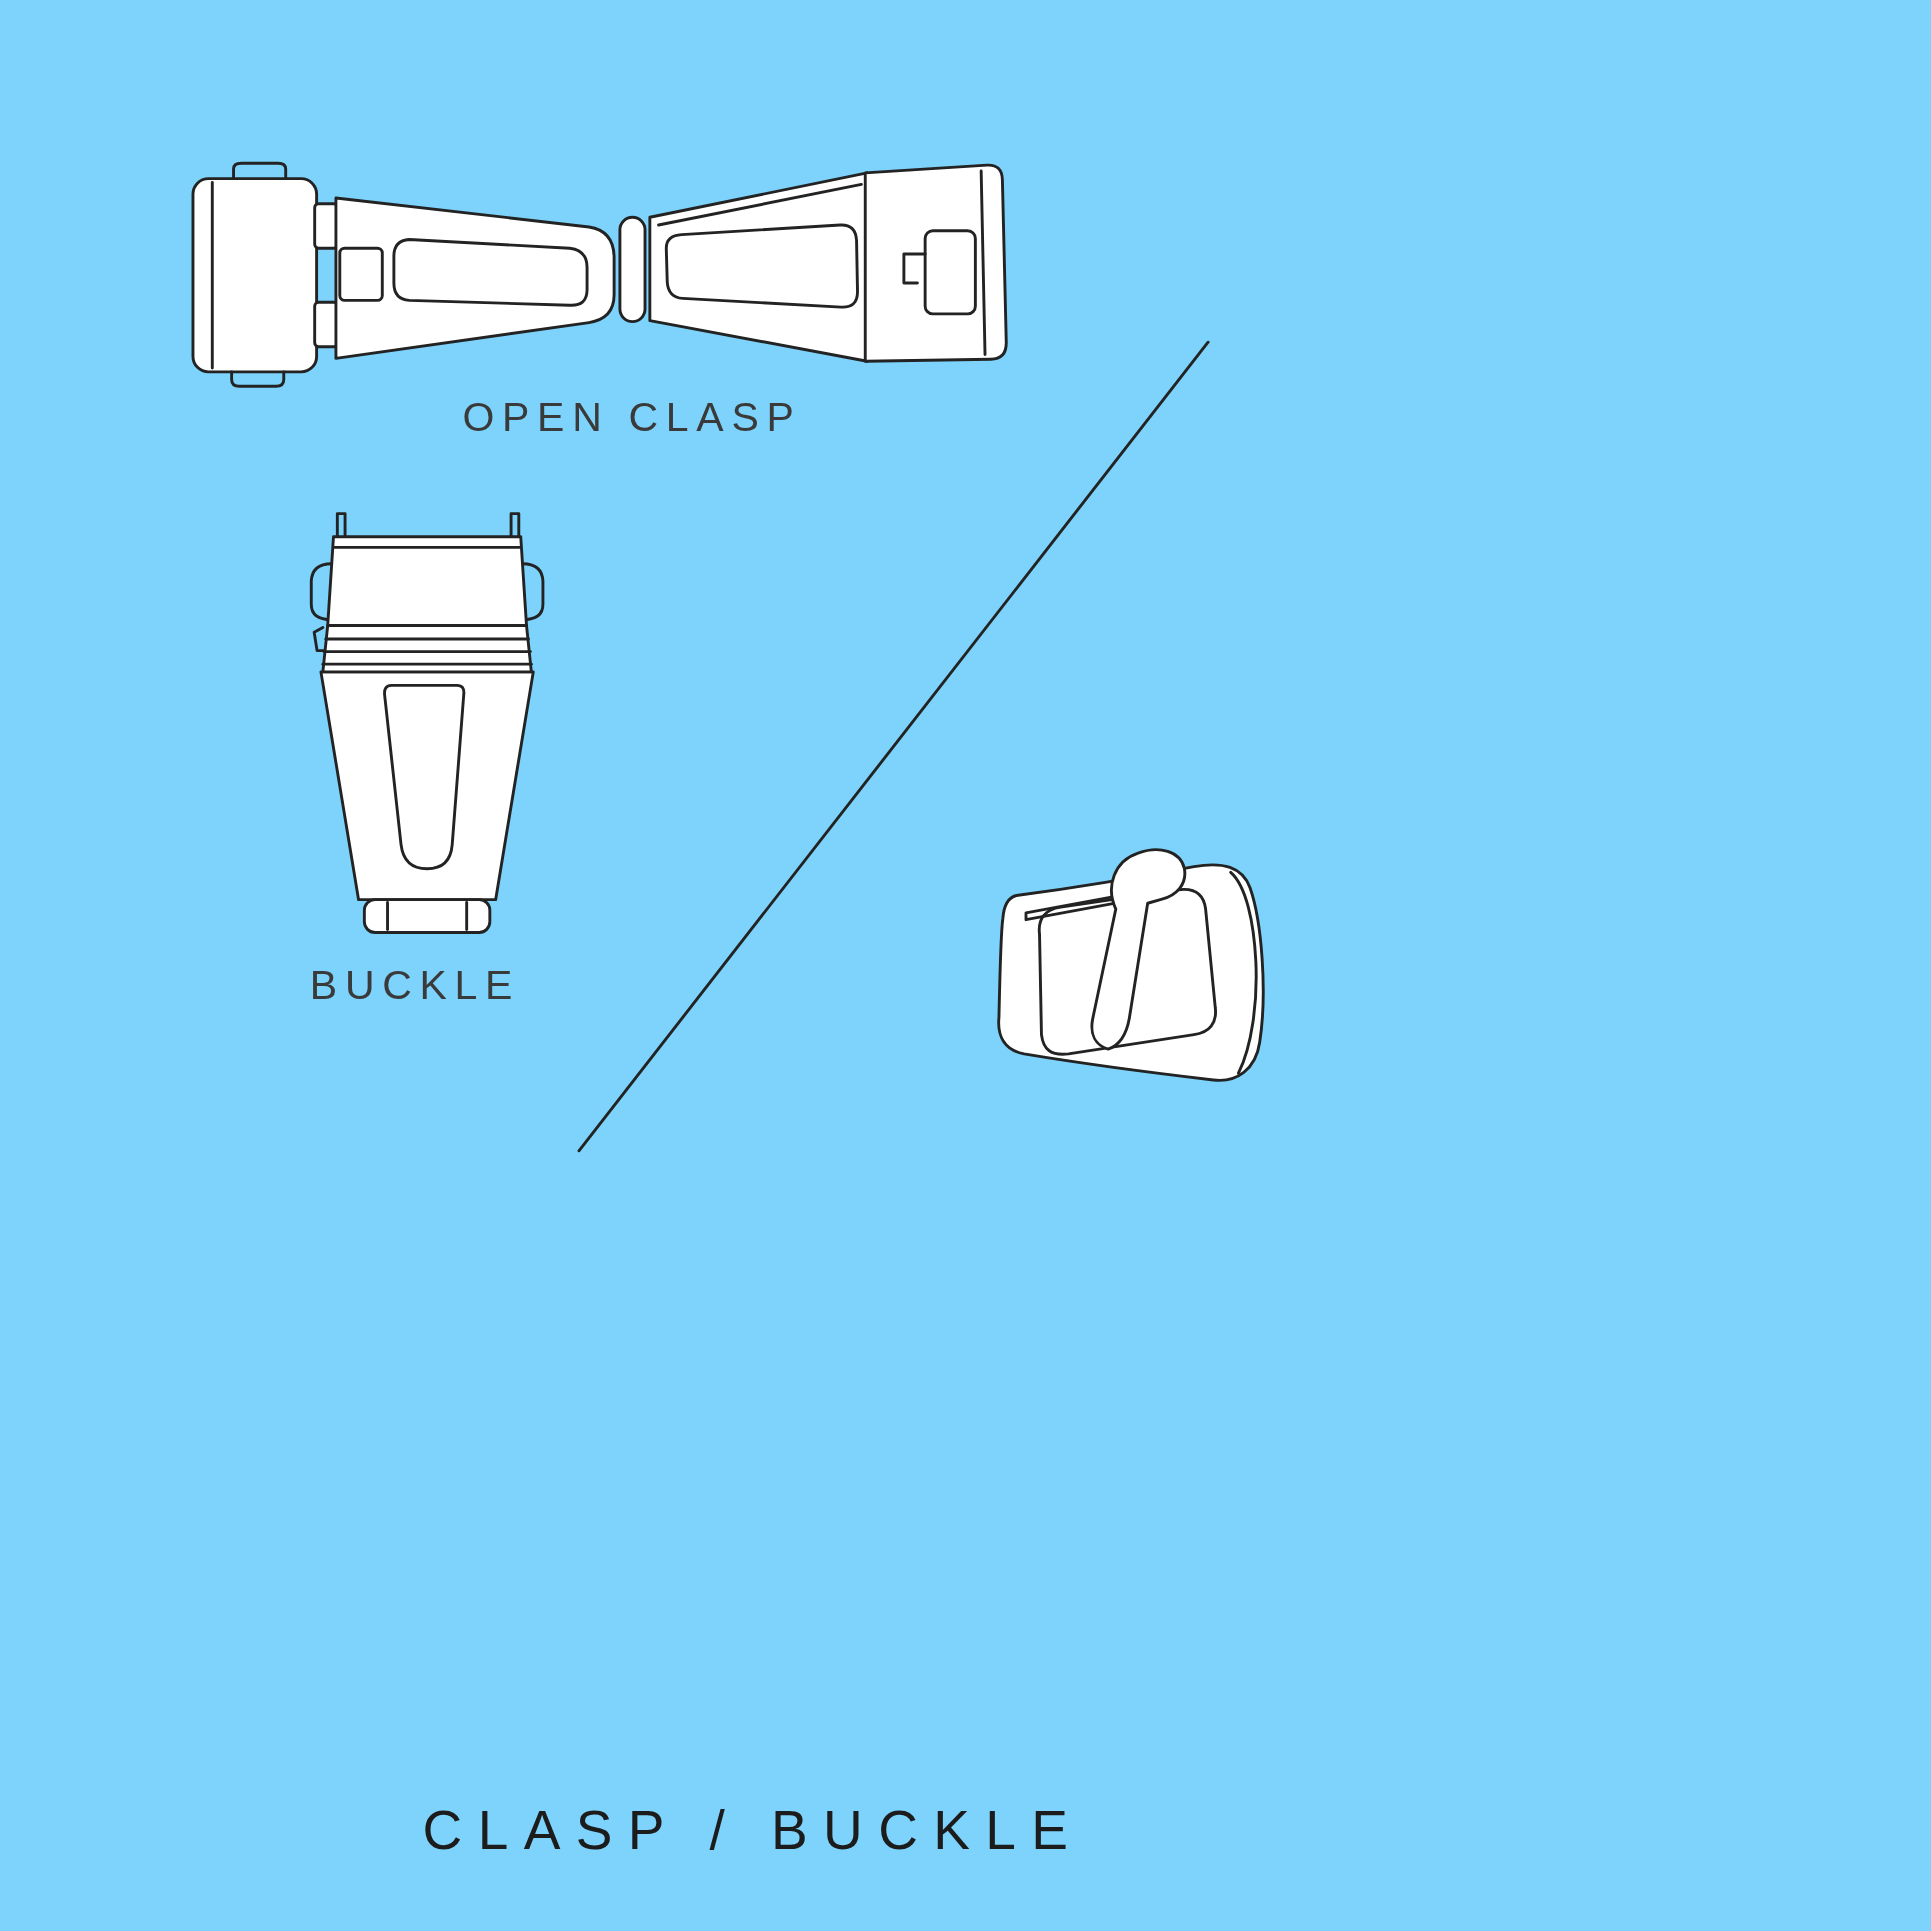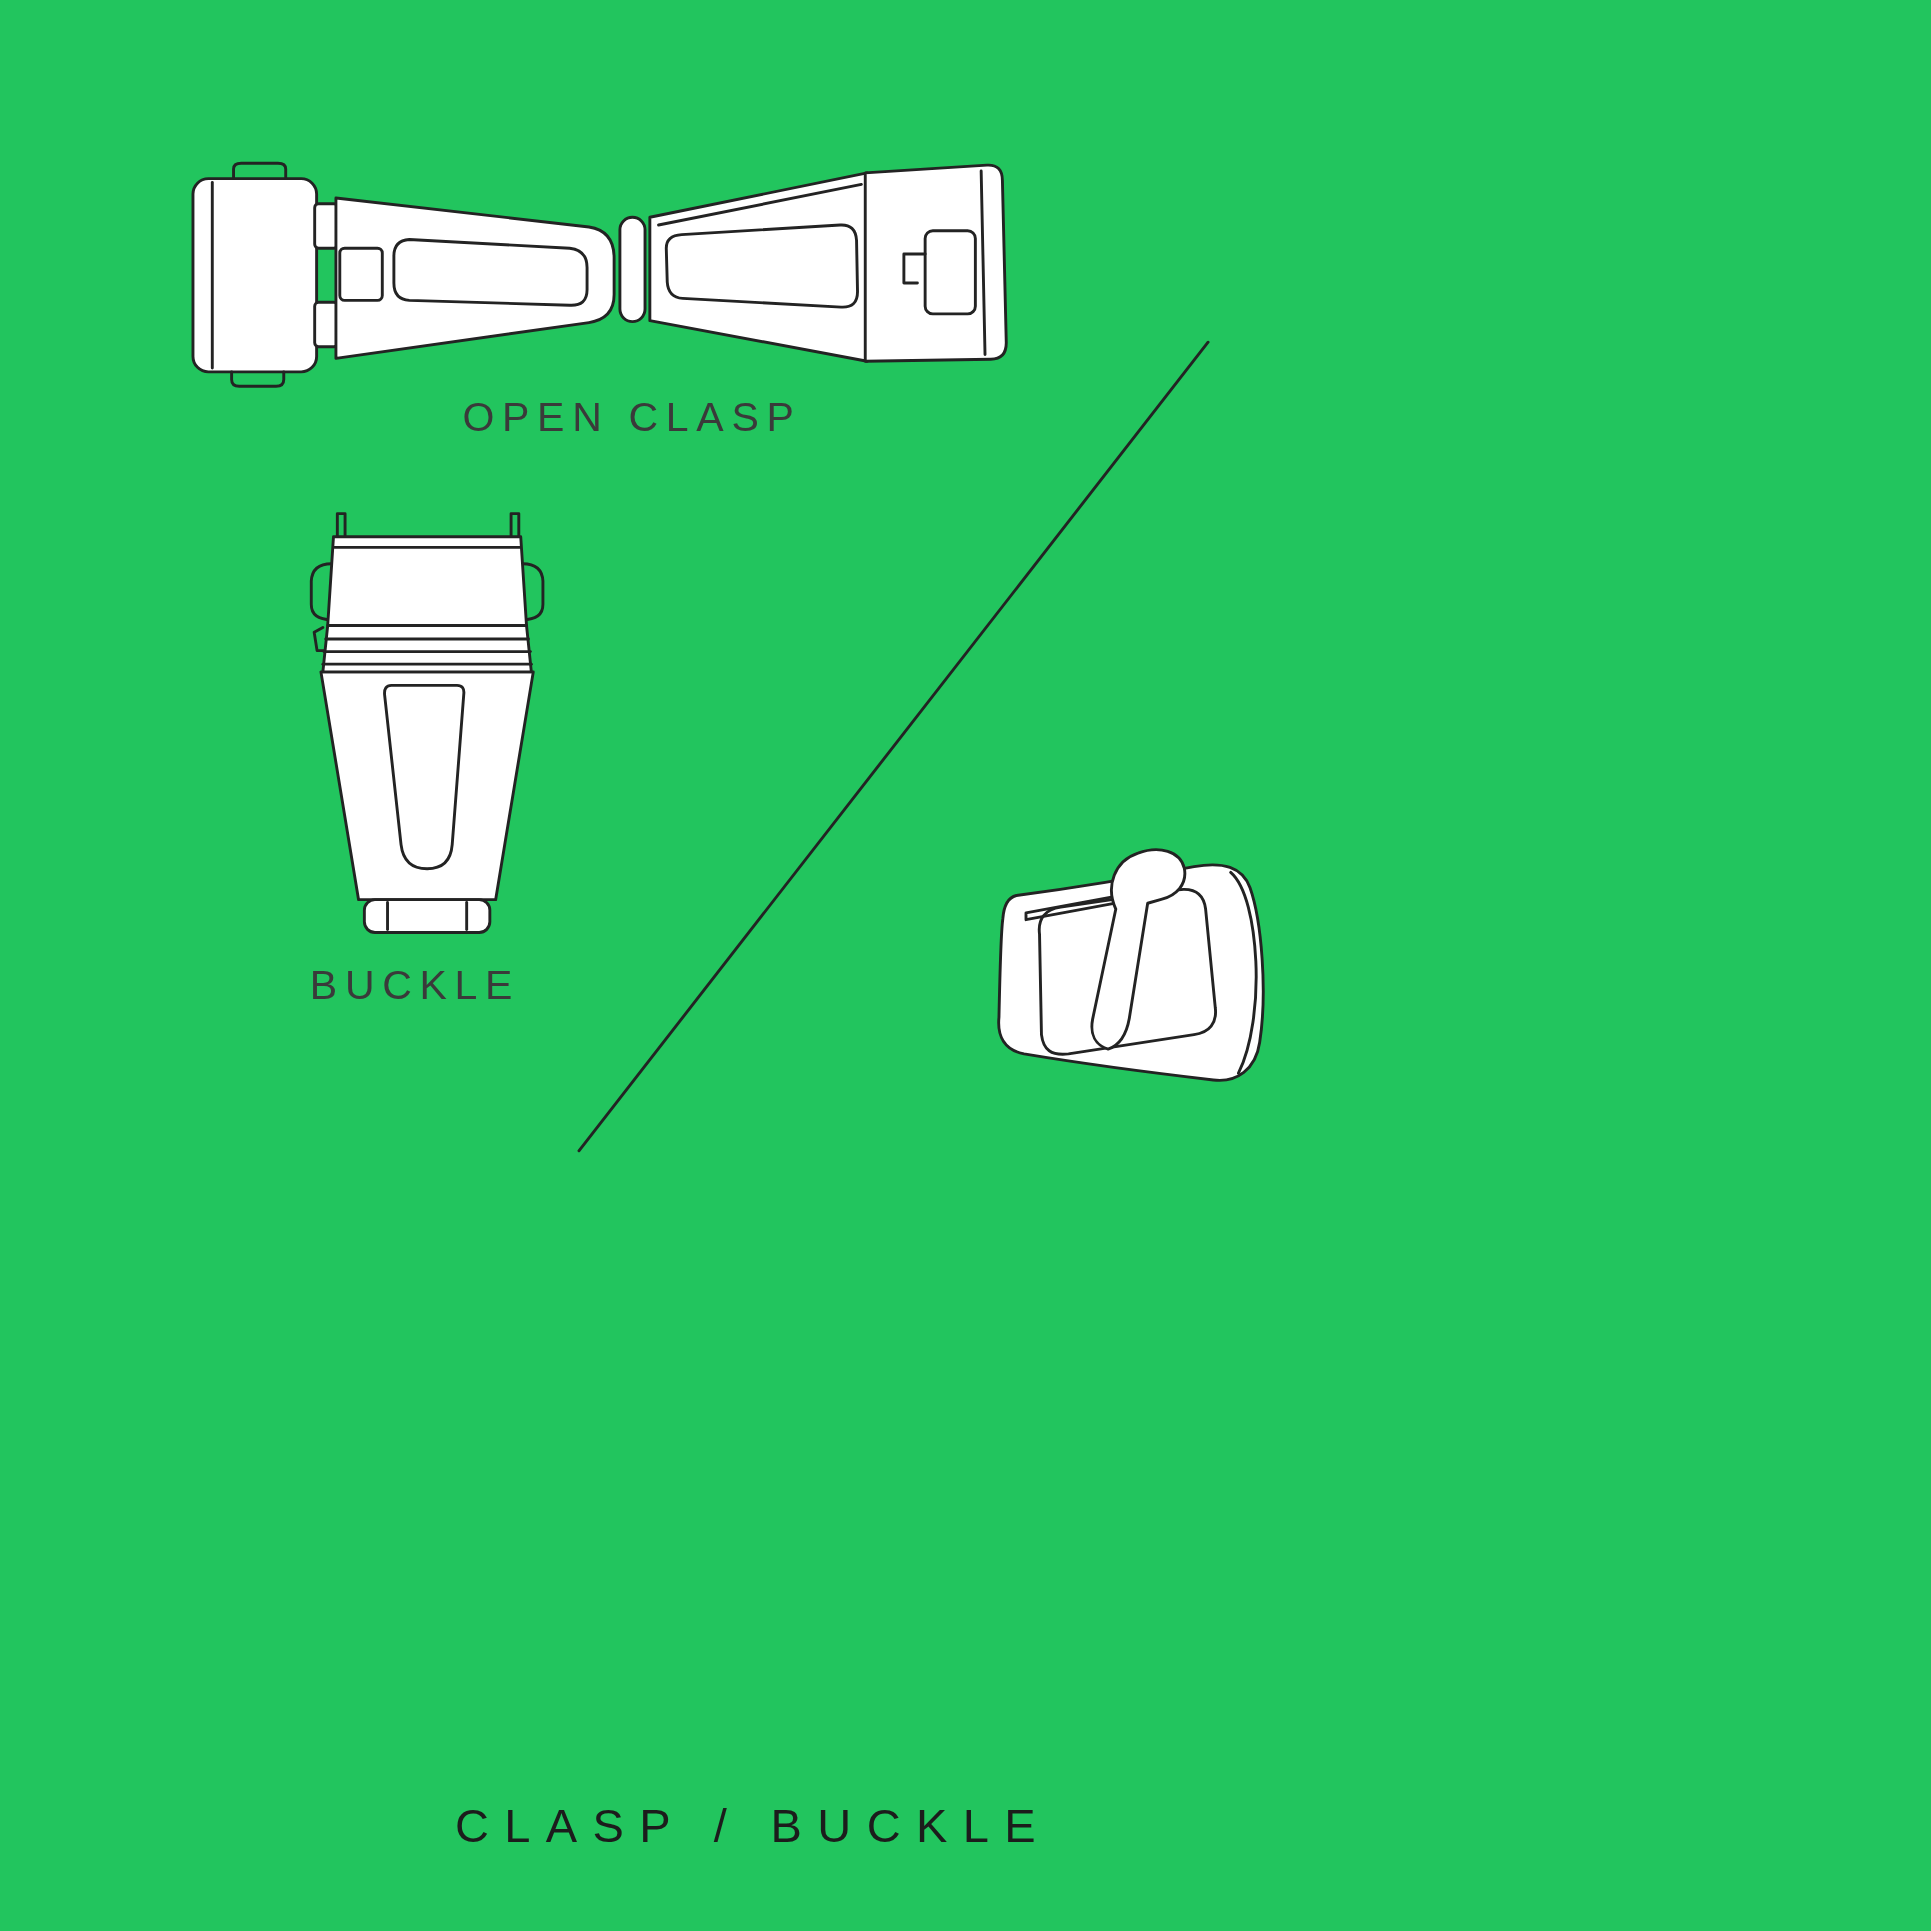--- a/index.html
+++ b/index.html
@@ -1,19 +1,19 @@
 <!DOCTYPE html>
 <html><head>
 <meta charset="utf-8">
 <style>
   html,body{margin:0;padding:0;background:#ffffff;}
   #canvas{
     position:relative;
     width:1931px;height:1931px;
-    background:#22c55e;
+    background:#7dd3fc;
     font-family:"Liberation Sans", sans-serif;
     overflow:hidden;
   }
   .fig{position:absolute;}
   svg{display:block;}
   svg path, svg rect, svg line, svg circle{
     fill:none;
     stroke:#232323;
     stroke-width:3;
     stroke-linecap:round;
@@ -29,21 +29,21 @@
     font-weight:400;
     white-space:nowrap;
   }
   .big-title{
     position:absolute;
     left:0;
     top:1798px;
     width:1506px;
     text-align:center;
     color:#1c1c1c;
-    font-size:47px;
+    font-size:55px;
     letter-spacing:15.4px;
     font-weight:300;
     white-space:nowrap;
   }
 </style>
 </head>
 <body>
 
 <div id="canvas">
 

